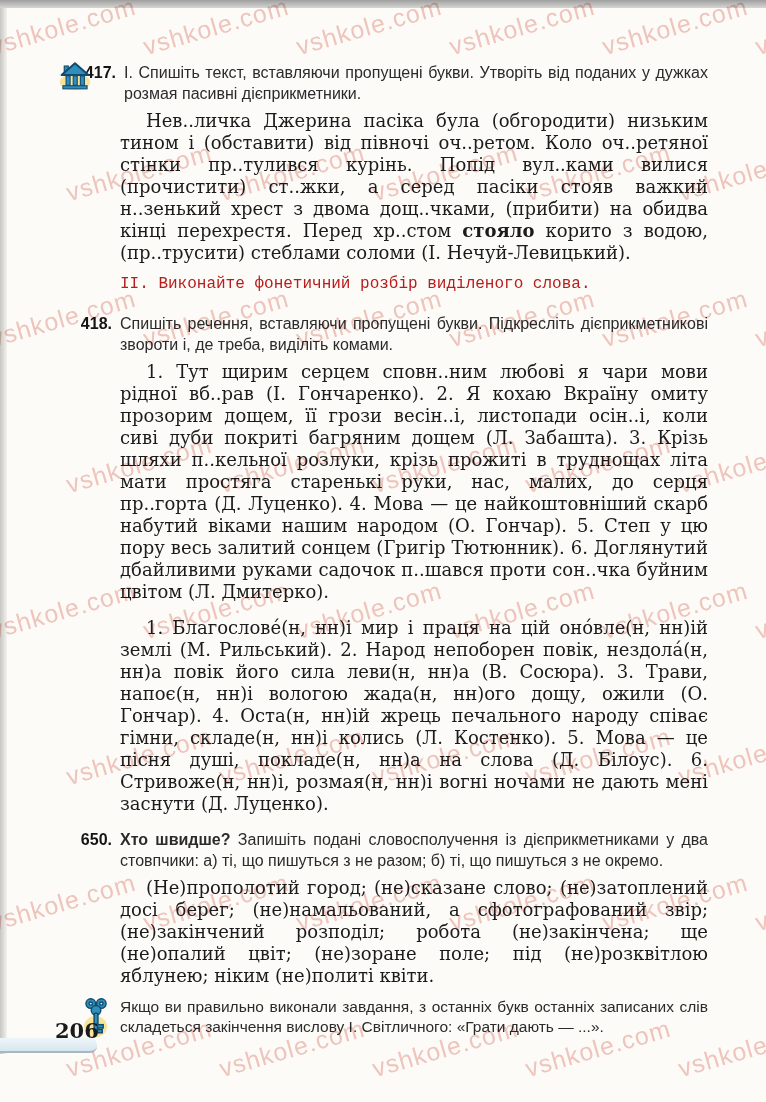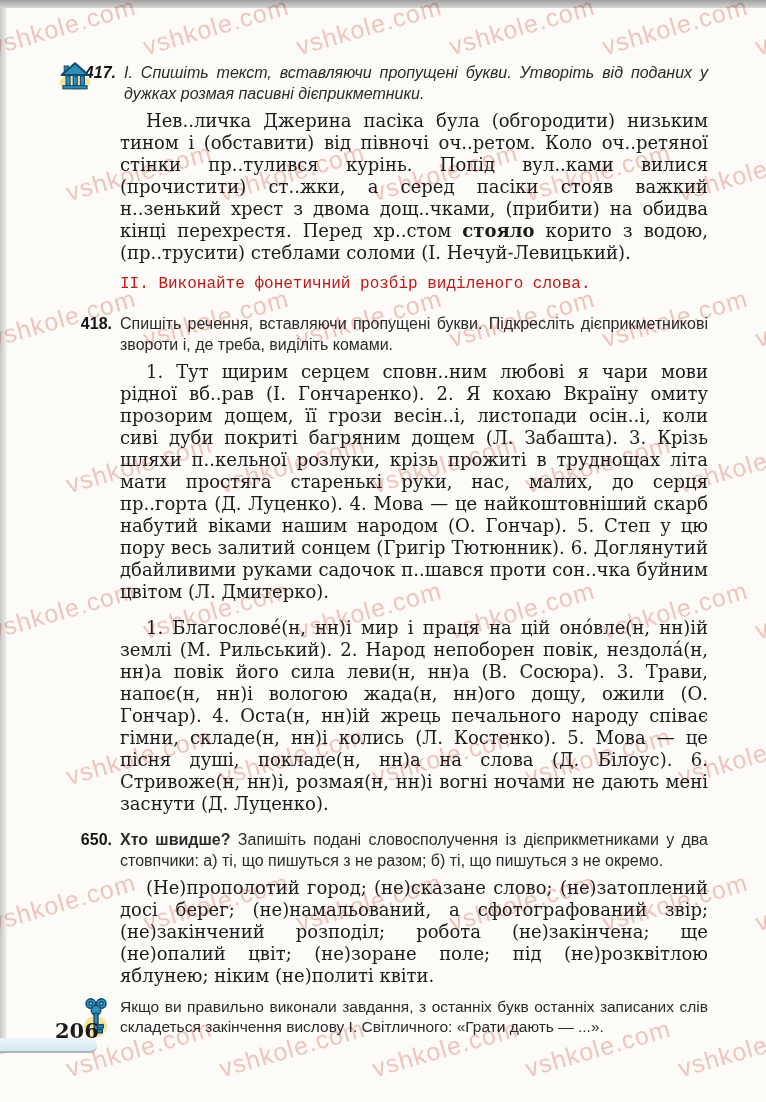--- a/index.html
+++ b/index.html
@@ -12,21 +12,21 @@
     background:linear-gradient(#9f9f9f,#d6d6d4);}
   .left-edge{position:absolute;top:8px;left:0;width:7px;height:1046px;
     background:linear-gradient(to right,#c6c6c3,#f3f2ef);}
   .wm-layer{position:absolute;inset:0;z-index:3;pointer-events:none;mix-blend-mode:multiply;}
   .wm{position:absolute;font-family:"Liberation Sans",sans-serif;font-size:25px;
     color:var(--watermark,#e69a8f);opacity:.55;transform:rotate(-16deg);
     letter-spacing:1px;white-space:nowrap;}
   .content{position:absolute;left:60px;top:62px;width:648px;z-index:1;color:#222;}
   .ex-head{display:grid;grid-template-columns:60px 1fr;position:relative;
     font-size:16px;line-height:21px;color:#2b2b2b;margin-bottom:6px;}
-  .ex-head.wide-num{grid-template-columns:64px 1fr;font-style:italic;}
+  .ex-head.wide-num{grid-template-columns:64px 1fr;}
   .ex-num{font-weight:bold;color:#141414;text-align:right;padding-right:8px;}
   .ex-instr{text-align:justify;}
   .ex-icon{position:absolute;left:-2px;top:-4px;}
   .serif-body{
     margin:0 0 10px 60px;width:588px;
     font-family:"DejaVu Serif","Liberation Serif",serif;
     font-size:18px;line-height:22px;color:#1b1b1b;
     text-align:justify;text-indent:26px;
   }
   .part2{margin:0 0 18px 60px;font-size:16px;line-height:21px;color:#b91c1c;font-family:Liberation Mono, monospace;}

